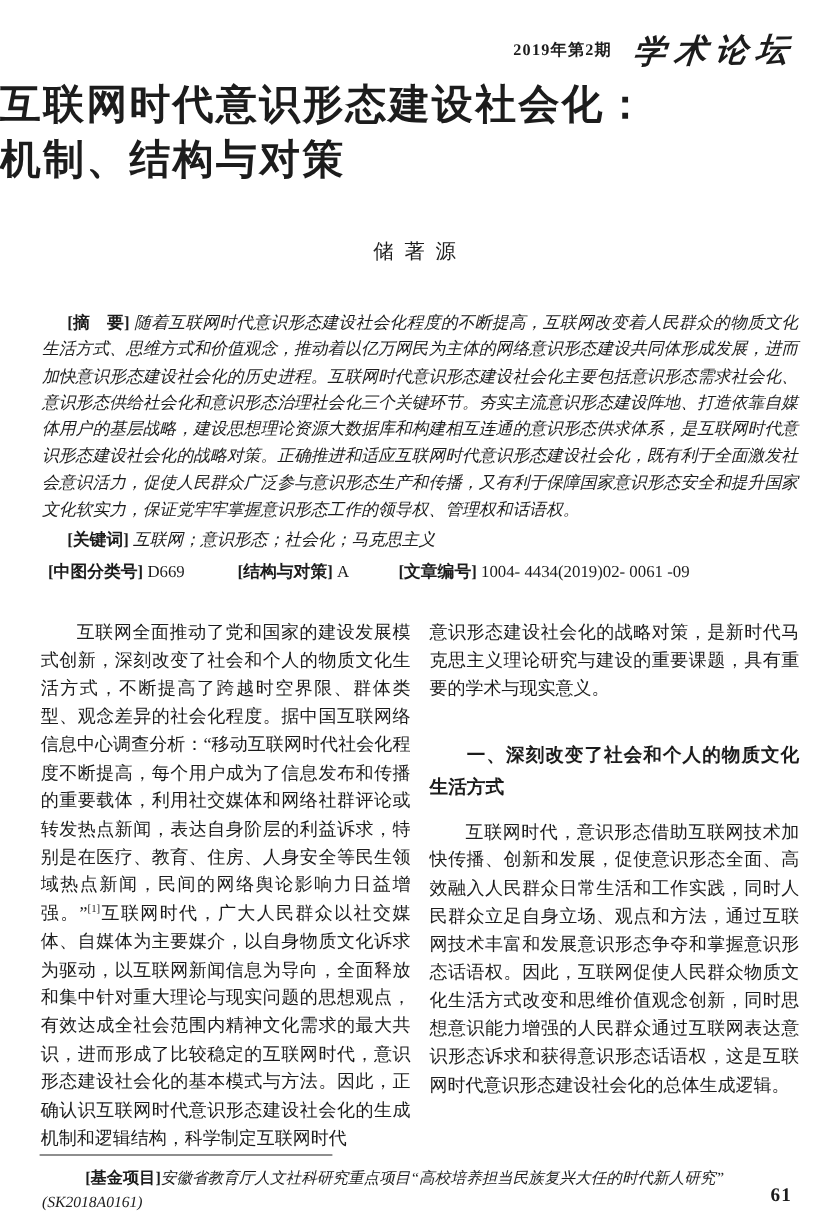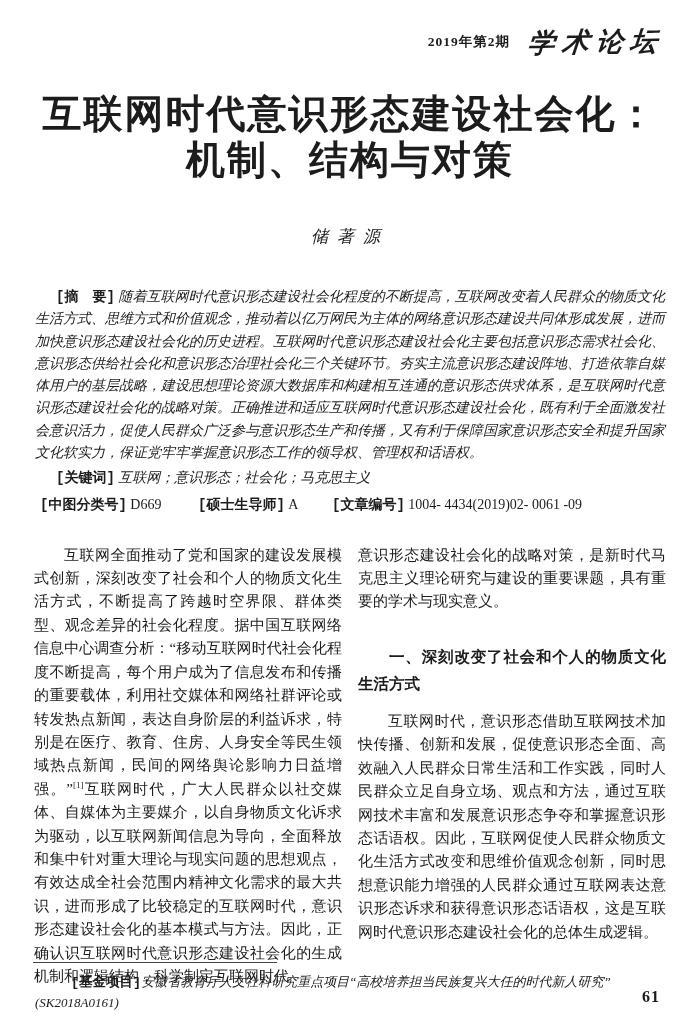--- a/index.html
+++ b/index.html
@@ -35,45 +35,44 @@
     font-family: "DejaVu Serif", "Liberation Serif", cursive;
     font-style: italic;
     font-weight: bold;
     font-size: 27px;
     letter-spacing: 7px;
     transform: skewX(-6deg) rotate(-1deg);
     vertical-align: middle;
   }
   
   .title {
-    margin-top: 91px;
-    text-align: center;
+    margin-top: 64px;
+    text-align: left;
     font-family: "Liberation Sans", "DejaVu Sans", sans-serif;
     font-weight: bold;
-    font-size: 39px;
+    font-size: 34px;
     line-height: 46px;
     letter-spacing: 2px;
   }
   .author {
     margin-top: 42px;
     text-align: center;
     font-size: 17px;
     letter-spacing: 9px;
-    font-style: italic;
   }
   
   .meta {
     margin: 38px 35px 0 35px;
     font-size: 14px;
     line-height: 22.3px;
     text-align: justify;
   }
   .kai { font-style: italic; }
   .label {
-    font-family: Liberation Mono, monospace;
+    font-family: Liberation Serif, serif;
     font-weight: bold;
     font-style: normal;
   }
   .meta p.abstract { text-indent: 1.5em; }
   .meta p.kv { text-indent: 1.5em; margin-top: 3px; }
   .clc-row {
     position: relative;
     height: 24px;
     margin-top: 4px;
     white-space: nowrap;
@@ -154,21 +153,21 @@
     <p class="abstract kai"><span class="label">[摘　要]</span>
       <span>随着互联网时代意识形态建设社会化程度的不断提高，互联网改变着人民群众的物质文化生活方式、思维方式和价值观念，推动着以亿万网民为主体的网络意识形态建设共同体形成发展，进而加快意识形态建设社会化的历史进程。互联网时代意识形态建设社会化主要包括意识形态需求社会化、意识形态供给社会化和意识形态治理社会化三个关键环节。夯实主流意识形态建设阵地、打造依靠自媒体用户的基层战略，建设思想理论资源大数据库和构建相互连通的意识形态供求体系，是互联网时代意识形态建设社会化的战略对策。正确推进和适应互联网时代意识形态建设社会化，既有利于全面激发社会意识活力，促使人民群众广泛参与意识形态生产和传播，又有利于保障国家意识形态安全和提升国家文化软实力，保证党牢牢掌握意识形态工作的领导权、管理权和话语权。</span></p>
 
     <p class="kv kai"><span class="label">[关键词]</span>
       <span>互联网；意识形态；社会化；马克思主义</span></p>
 
 
     <div class="clc-row">
       <span class="clc-item c1"><span class="label">[中图分类号]</span>
         <span class="clc-val">D669</span></span>
-      <span class="clc-item c2"><span class="label">[硕士生导师]</span>
+      <span class="clc-item c2"><span class="label">[结构与对策]</span>
         <span class="clc-val">A</span></span>
       <span class="clc-item c3"><span class="label">[文章编号]</span>
         <span class="clc-val">1004- 4434(2019)02- 0061 -09</span></span>
     </div>
   </div>
 
   <div class="columns">
     <div class="col">
       <p class="indent"><span>互联网全面推动了党和国家的建设发展模式创新，深刻改变了社会和个人的物质文化生活方式，不断提高了跨越时空界限、群体类型、观念差异的社会化程度。据中国互联网络信息中心调查分析：“移动互联网时代社会化程度不断提高，每个用户成为了信息发布和传播的重要载体，利用社交媒体和网络社群评论或转发热点新闻，表达自身阶层的利益诉求，特别是在医疗、教育、住房、人身安全等民生领域热点新闻，民间的网络舆论影响力日益增强。”</span><sup>[1]</sup><span>互联网时代，广大人民群众以社交媒体、自媒体为主要媒介，以自身物质文化诉求为驱动，以互联网新闻信息为导向，全面释放和集中针对重大理论与现实问题的思想观点，有效达成全社会范围内精神文化需求的最大共识，进而形成了比较稳定的互联网时代，意识形态建设社会化的基本模式与方法。因此，正确认识互联网时代意识形态建设社会化的生成机制和逻辑结构，科学制定互联网时代</span></p>
     </div>

